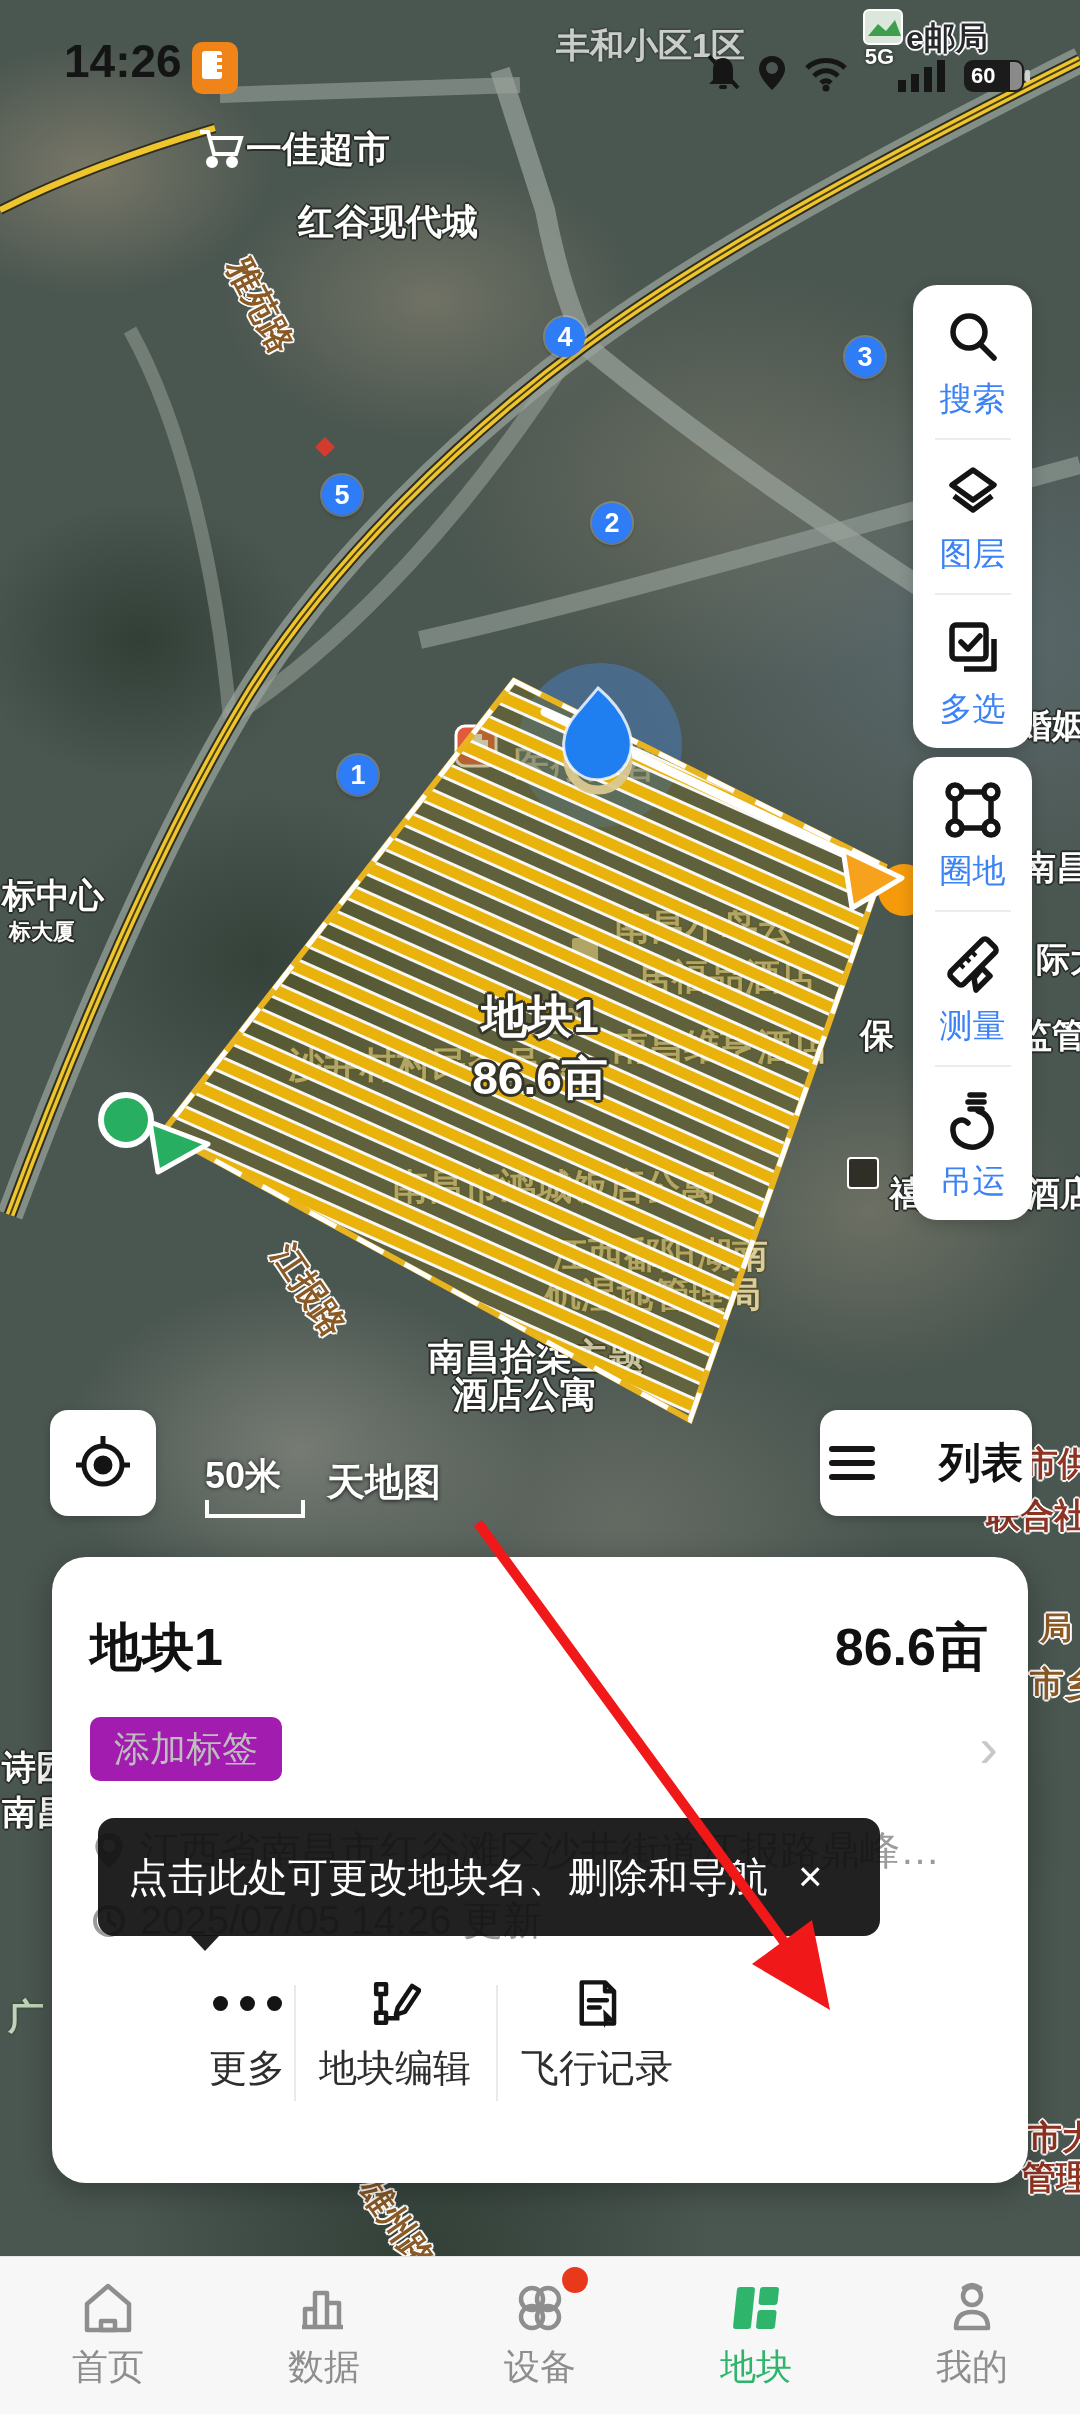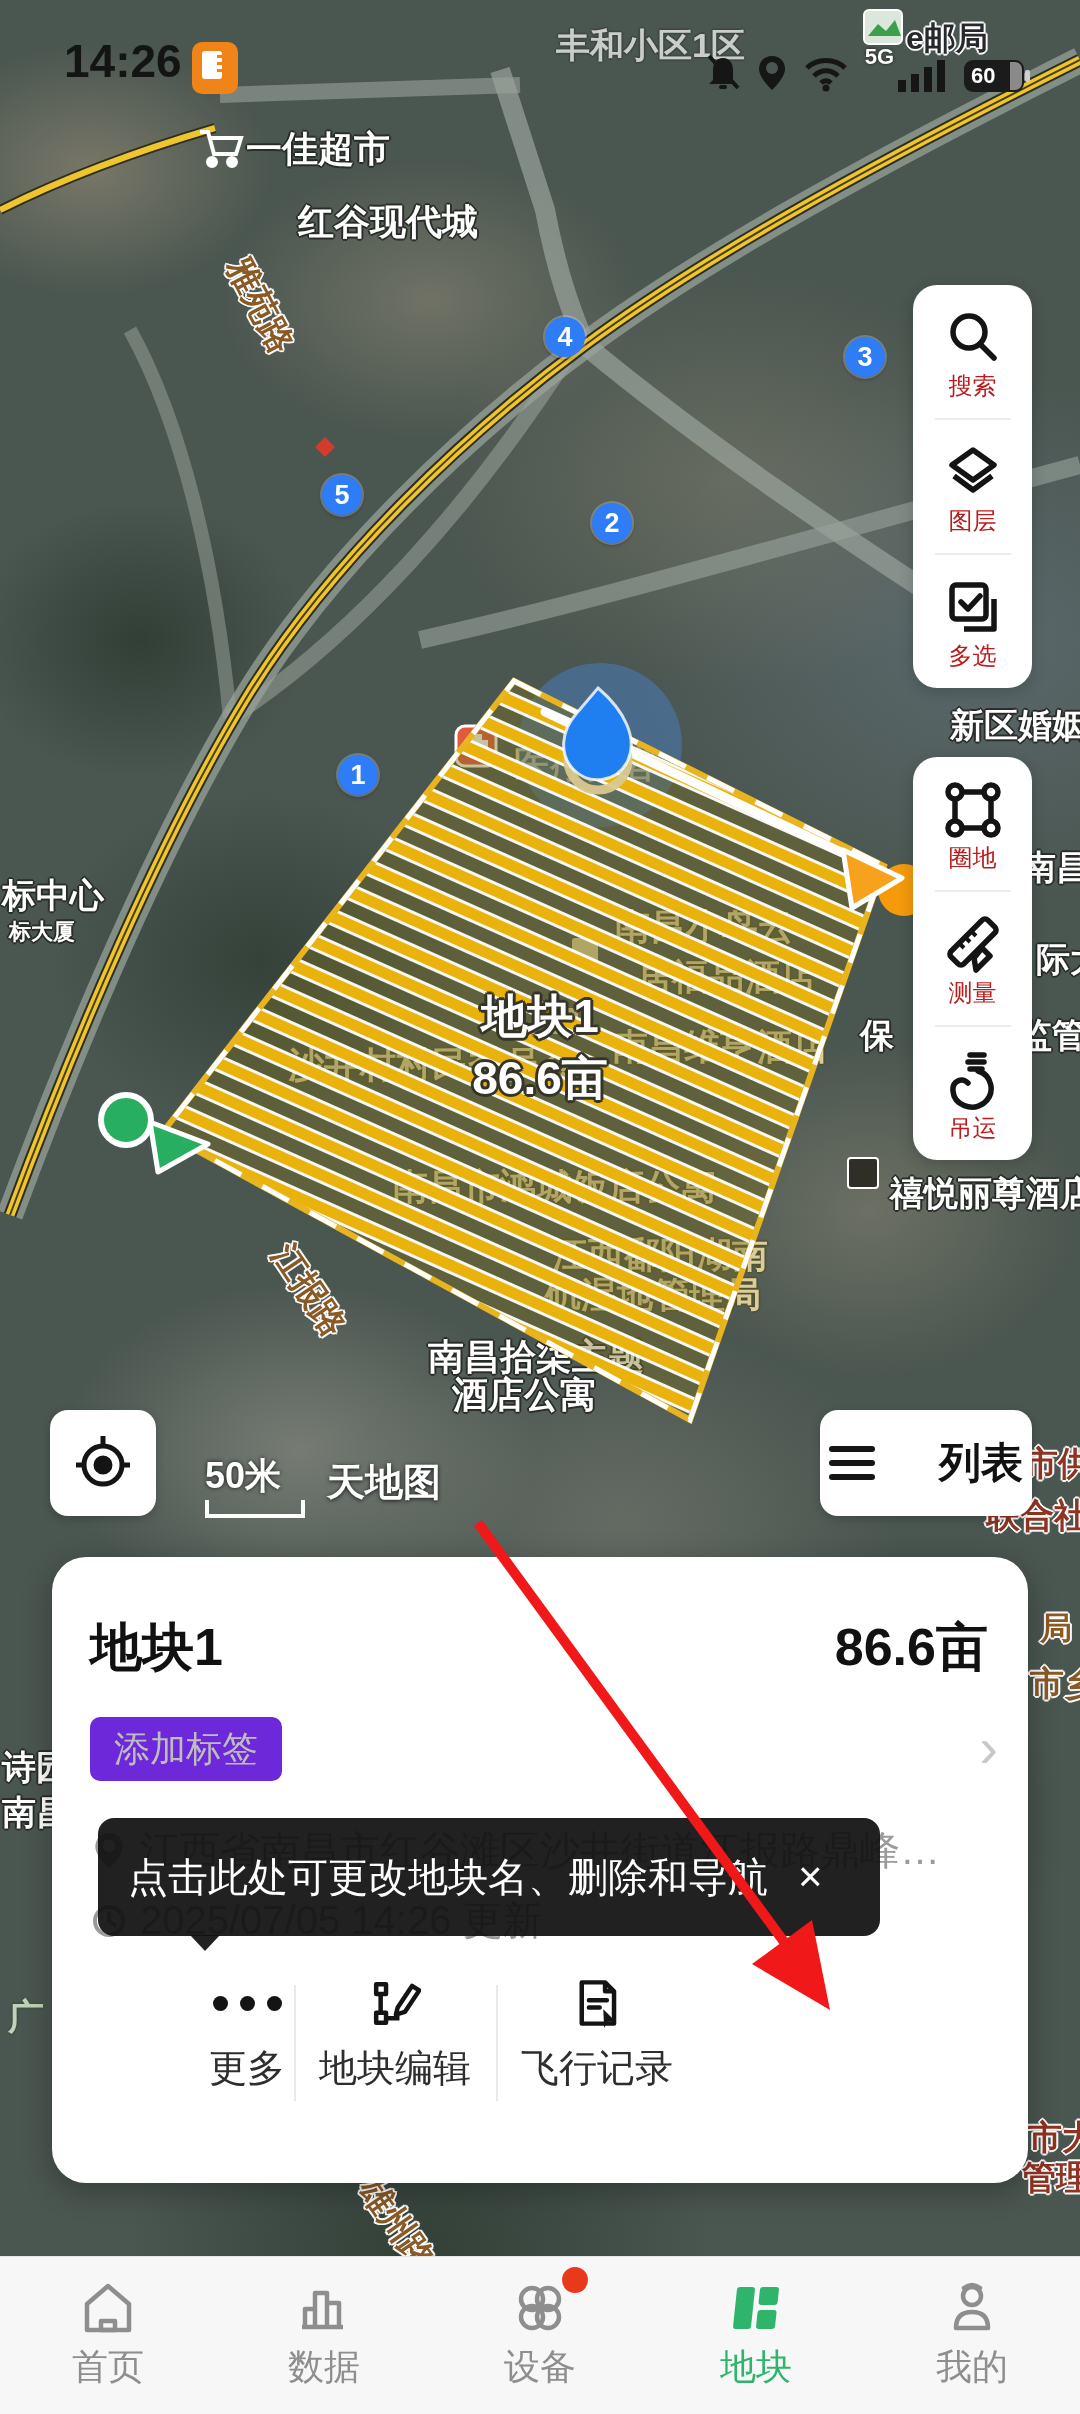--- a/index.html
+++ b/index.html
@@ -41,21 +41,21 @@
   .sb-right{position:absolute;right:56px;top:44px;display:flex;align-items:flex-end;gap:16px;z-index:9;}
   .batt{position:relative;width:60px;height:32px;border-radius:9px;background:#1B1B1B;color:#fff;
         font-size:22px;font-weight:700;display:flex;align-items:center;padding-left:7px;box-sizing:border-box;}
   .batt::after{content:"";position:absolute;right:-6px;top:10px;width:5px;height:12px;border-radius:2px;background:#cfcfcf;}
   .batt .lvl{position:absolute;right:2px;top:2px;bottom:2px;width:12px;border-radius:0 7px 7px 0;background:#8A8A8A;}
   .fiveg{font-size:22px;font-weight:700;color:#fff;text-shadow:0 0 3px rgba(0,0,0,.7);margin-bottom:22px;margin-right:-12px;}
   
   .panel{position:absolute;left:913px;width:119px;background:#fff;border-radius:24px;z-index:8;
          box-shadow:0 4px 16px rgba(0,0,0,.18);display:flex;flex-direction:column;align-items:center;}
   .tool{display:flex;flex-direction:column;align-items:center;padding:22px 0 16px;width:100%;}
-  .tool .tl{font-size:24px;color:#b91c1c;margin-top:1px;}
+  .tool .tl{font-size:33px;color:#3b82f6;margin-top:8px;}
   .tdiv{width:76px;height:2px;background:#ECECEC;}
   
   .locate{left:50px;top:1410px;width:106px;height:106px;background:#fff;border-radius:18px;z-index:6;
           display:flex;align-items:center;justify-content:center;box-shadow:0 3px 10px rgba(0,0,0,.2);}
   .scale-t{left:205px;top:1452px;font-size:36px;font-weight:700;color:#fff;z-index:6;text-shadow:0 0 4px rgba(0,0,0,.8);}
   .scale-b{left:205px;top:1500px;width:92px;height:14px;border-left:4px solid #fff;border-right:4px solid #fff;border-bottom:4px solid #fff;z-index:6;}
   .attr{left:327px;top:1457px;font-size:38px;font-weight:700;color:#fff;z-index:6;text-shadow:0 1px 4px rgba(0,0,0,.8);}
   .listbtn{left:820px;top:1410px;width:212px;height:106px;background:#fff;border-radius:18px;z-index:6;
            display:flex;align-items:center;justify-content:center;gap:16px;box-shadow:0 3px 10px rgba(0,0,0,.2);}
   .hamb{width:46px;height:34px;display:flex;flex-direction:column;justify-content:space-between;}
@@ -67,21 +67,21 @@
             text-shadow:3px 0 var(--oc),-3px 0 var(--oc),0 3px var(--oc),0 -3px var(--oc),
                         2px 2px var(--oc),-2px -2px var(--oc),2px -2px var(--oc),-2px 2px var(--oc);}
   .rm{position:absolute;width:40px;height:40px;border-radius:50%;background:#2E7CF6;z-index:4;
       color:#fff;font-size:27px;font-weight:700;display:flex;align-items:center;justify-content:center;
       box-shadow:0 0 0 2px rgba(255,255,255,.25), 0 2px 4px rgba(0,0,0,.35);}
   
   .sheet{left:52px;top:1557px;width:976px;height:626px;background:#fff;border-radius:34px;z-index:10;
          box-shadow:0 8px 30px rgba(0,0,0,.28);}
   .sh-title{position:absolute;left:38px;top:56px;font-size:52px;font-weight:700;color:#111;}
   .sh-area{position:absolute;right:40px;top:56px;font-size:52px;font-weight:700;color:#111;}
-  .tagchip{position:absolute;left:38px;top:160px;height:64px;padding:0 24px;background:#6d28d9;border-radius:10px;
+  .tagchip{position:absolute;left:38px;top:160px;height:64px;padding:0 24px;background:#a21caf;border-radius:10px;
            display:flex;align-items:center;font-size:36px;color:#BDBDBD;}
   .sh-chev{position:absolute;right:30px;top:158px;font-size:56px;color:#C8C8C8;font-weight:400;}
   .inforow{position:absolute;left:40px;display:flex;align-items:center;gap:14px;font-size:40px;color:#9B9B9B;}
   .inforow .ric{flex:0 0 auto;}
   .tooltip{position:absolute;left:46px;top:261px;width:782px;height:118px;background:rgba(16,16,16,.93);
            border-radius:16px;z-index:11;display:flex;align-items:center;padding:0 30px;box-sizing:border-box;gap:24px;}
   .tooltip .tx{font-size:40px;color:#fff;white-space:nowrap;}
   .tooltip .cl{font-size:42px;color:#fff;margin-left:6px;}
   .tooltip::after{content:"";position:absolute;left:92px;bottom:-15px;border-left:15px solid transparent;
                   border-right:15px solid transparent;border-top:16px solid rgba(16,16,16,.93);}

